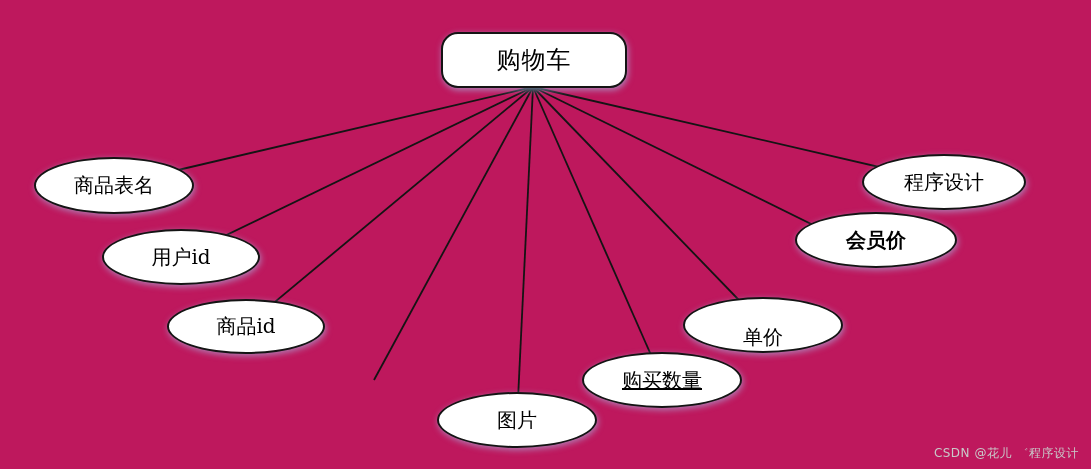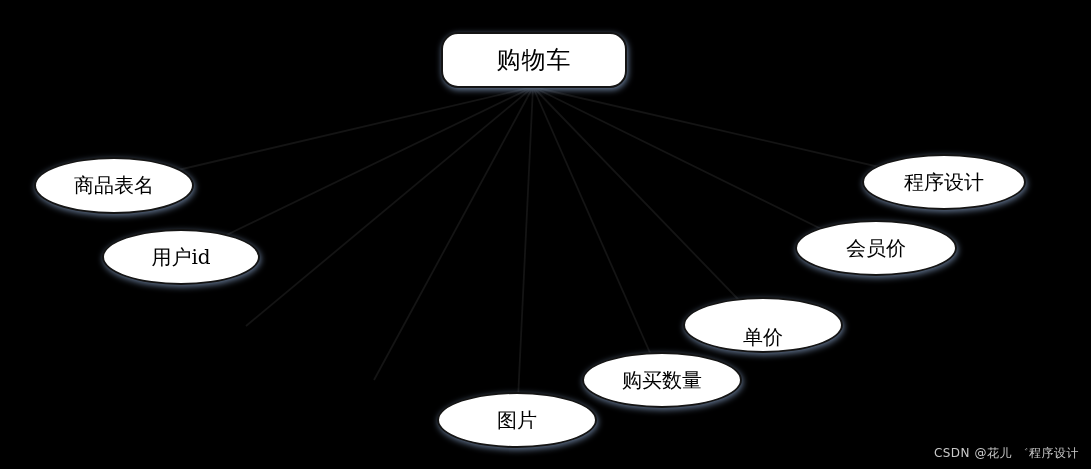--- a/index.html
+++ b/index.html
@@ -4,21 +4,21 @@
 <style>
   html, body {
     margin: 0;
     padding: 0;
     background: #ffffff;
   }
   #stage {
     position: relative;
     width: 1091px;
     height: 469px;
-    background: #000000;
+    background: #be185d;
     overflow: hidden;
     font-family: "DejaVu Serif", "Liberation Serif", serif;
   }
   #connector-layer {
     position: absolute;
     left: 0; top: 0;
     width: 1091px;
     height: 469px;
     z-index: 1;
   }
@@ -88,35 +88,38 @@
   </div>
 
   <div class="node-ellipse" style="left:102px; top:229px; width:158px; height:56px;">
     <span>用户id</span>
   </div>
 
   <div class="node-ellipse" style="left:34px;  top:157px; width:160px; height:57px;">
     <span>商品表名</span>
   </div>
 
+  <div class="node-ellipse" style="left:167px; top:299px; width:158px; height:55px;">
+    <span>商品id</span>
+  </div>
 
 
   <div class="node-ellipse" style="left:437px; top:392px; width:160px; height:56px;">
     <span>图片</span>
   </div>
 
-  <div class="node-ellipse" style="left:582px; top:352px; width:160px; height:56px;">
+  <div class="node-ellipse" style="left:582px; top:352px; width:160px; height:56px;text-decoration:underline;">
     <span>购买数量</span>
   </div>
 
   <div class="node-ellipse" style="left:683px; top:297px; width:160px; height:56px;align-items:flex-end;">
     <span>单价</span>
   </div>
 
-  <div class="node-ellipse" style="left:795px; top:220px; width:162px; height:56px;">
+  <div class="node-ellipse" style="left:795px; top:212px; width:162px; height:56px;font-weight:bold;">
     <span>会员价</span>
   </div>
 
   <div class="node-ellipse" style="left:862px; top:154px; width:164px; height:56px;">
     <span>程序设计</span>
   </div>
 
   <div class="watermark">CSDN @花儿 ゛程序设计</div>
 
 </div>

